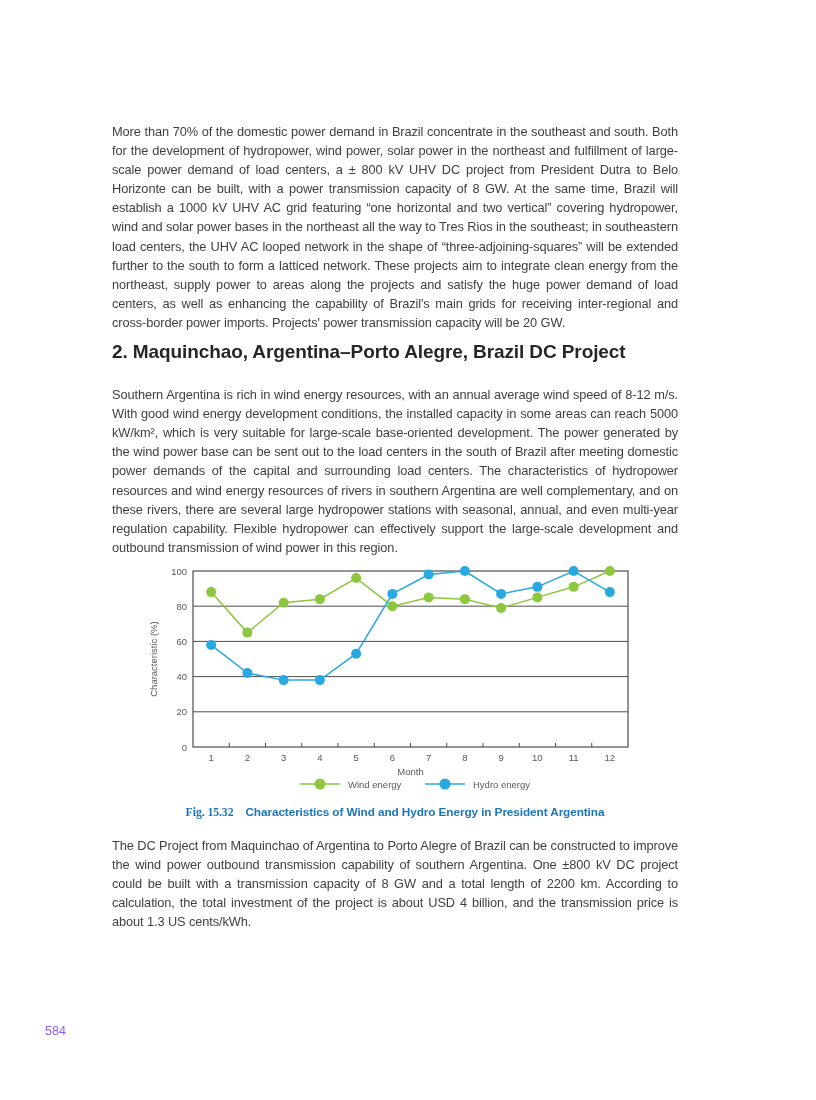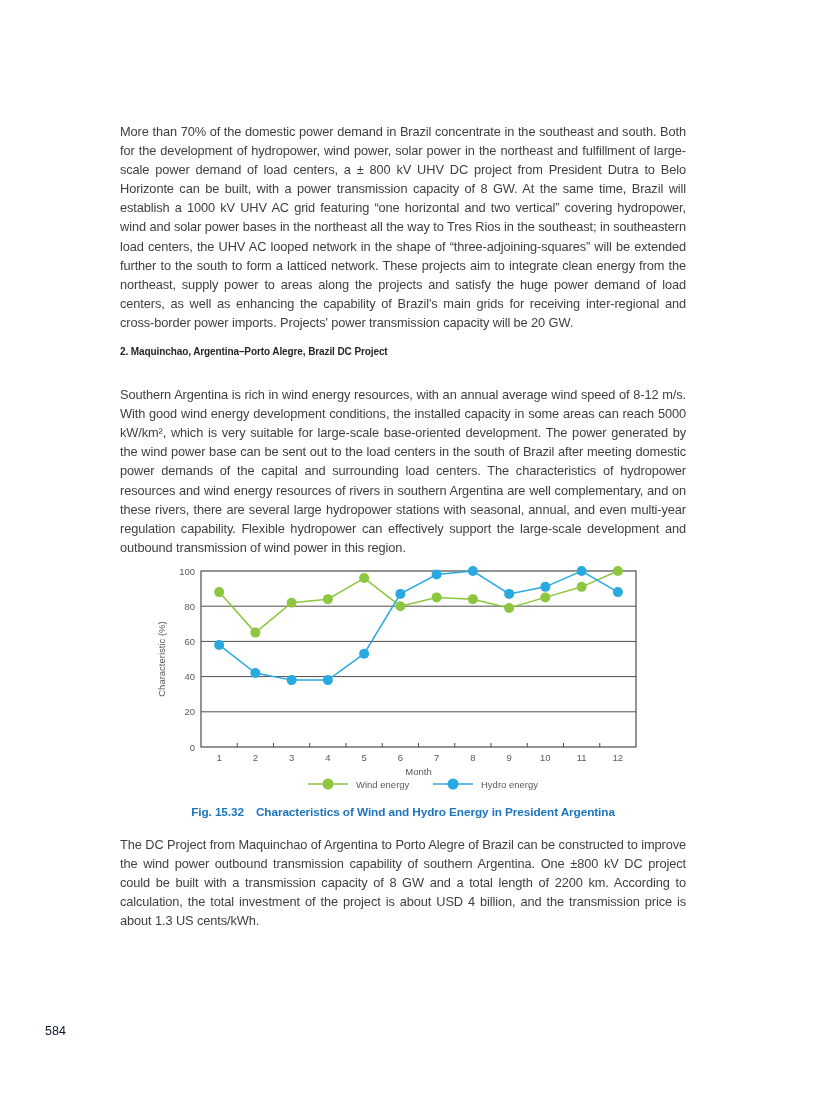--- a/index.html
+++ b/index.html
@@ -6,33 +6,33 @@
   body {
     width: 816px; height: 1100px;
     background: #ffffff;
     font-family: "Liberation Sans", sans-serif;
     color: #3f3f3f;
     position: relative;
     overflow: hidden;
   }
   .content {
     position: absolute;
-    left: 120px; top: 122px;
+    left: 112px; top: 122px;
     width: 566px;
   }
   .body-text {
     font-size: 12.8px;
     line-height: 19.1px;
     letter-spacing: -0.1px;
     text-align: justify;
     margin: 0;
     color: #3f3f3f;
   }
   .section-heading {
-    font-size: 10px;
+    font-size: 19px;
     font-weight: bold;
     color: #262626;
     margin: 10px 0 0 0;
     line-height: 20px;
     letter-spacing: -0.1px;
   }
   .para-2 { margin-top: 23px; }
   .para-3 { margin-top: 16px; }
   figure.chart-figure {
     margin: 0;
@@ -50,26 +50,26 @@
     fill: #595959;
   }
   figcaption.figure-caption {
     margin-top: 3px;
     text-align: center;
     font-size: 11.8px;
     font-weight: bold;
     color: #1c75bc;
     letter-spacing: -0.1px;
   }
-  .caption-label { padding-right: 12px; }
+  .caption-label { padding-right: 12px; font-family: Liberation Serif, serif; }
   .page-number {
     position: absolute;
     left: 45px; top: 1024px;
     font-size: 12.5px;
-    color: #0f172a;
+    color: #8b5cf6;
   }
 </style>
 </head>
 <body>
 
 <div class="content">
 
   <p class="body-text">More than 70% of the domestic power demand in Brazil concentrate in the southeast and south. Both for the development of hydropower, wind power, solar power in the northeast and fulfillment of large-scale power demand of load centers, a ± 800 kV UHV DC project from President Dutra to Belo Horizonte can be built, with a power transmission capacity of 8 GW. At the same time, Brazil will establish a 1000 kV UHV AC grid featuring “one horizontal and two vertical” covering hydropower, wind and solar power bases in the northeast all the way to Tres Rios in the southeast; in southeastern load centers, the UHV AC looped network in the shape of “three-adjoining-squares” will be extended further to the south to form a latticed network. These projects aim to integrate clean energy from the northeast, supply power to areas along the projects and satisfy the huge power demand of load centers, as well as enhancing the capability of Brazil's main grids for receiving inter-regional and cross-border power imports. Projects' power transmission capacity will be 20 GW.</p>
 
   <h3 class="section-heading">2. Maquinchao, Argentina–Porto Alegre, Brazil DC Project</h3>

